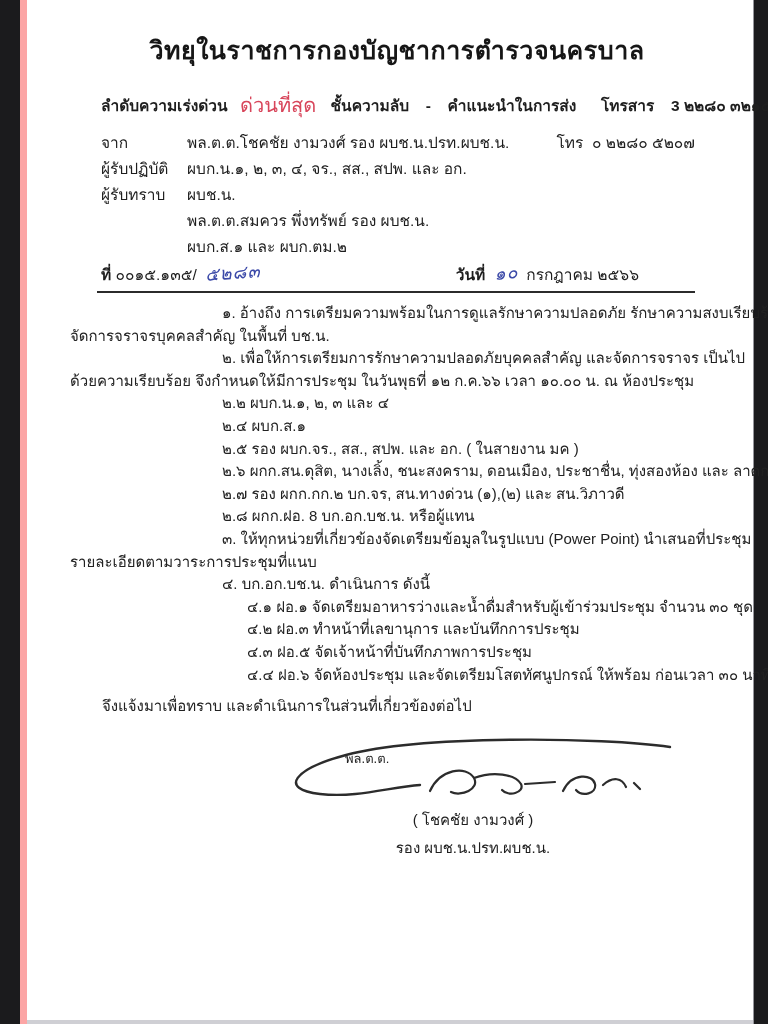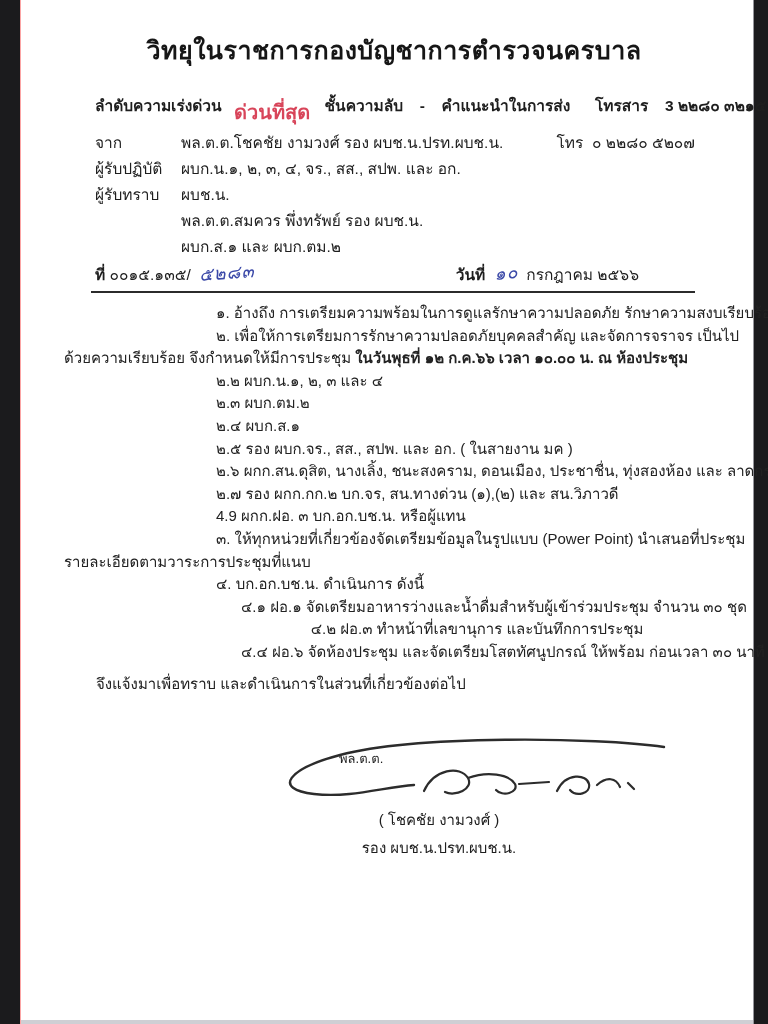--- a/index.html
+++ b/index.html
@@ -5,34 +5,34 @@
   html,body{margin:0;padding:0;}
   body{
     width:768px;height:1024px;position:relative;overflow:hidden;
     background:#1b1b1d;
     font-family:"Liberation Sans","DejaVu Sans",sans-serif;
     color:#1e1e1e;
   }
   .page{
     position:absolute;left:20px;right:14px;top:0;bottom:0;
     background:#ffffff;
-    border-left:1px solid #fca5a5;
+    border-left:7px solid #fca5a5;
     border-right:1px solid #95959b;
   }
   .page-bottom-edge{
     position:absolute;left:0;right:0;bottom:0;height:4px;background:#cfcfd4;
   }
   .content{padding:28px 40px 0 74px;}
   .doc-title{
     text-align:center;font-size:25px;font-weight:700;letter-spacing:0.5px;
     color:#161616;margin:2px 0 18px -20px;
   }
   .meta-line{font-size:15.5px;font-weight:700;white-space:nowrap;}
   .meta-line .urgent{
-    font-size:20px;font-weight:700;margin:0 10px 0 8px;position:relative;top:8px;
+    font-size:20px;font-weight:400;margin:0 10px 0 8px;position:relative;top:1px;
   }
   .meta-line .gap-s{display:inline-block;width:8px;}
   .meta-line .gap-m{display:inline-block;width:16px;}
   .addr{display:grid;grid-template-columns:86px 1fr auto;font-size:15.5px;
     line-height:26px;margin-top:10px;}
   .addr .lbl{font-weight:400;}
   .addr .val{font-weight:400;white-space:nowrap;}
   .addr .phone{font-weight:400;margin-right:18px;white-space:nowrap;margin-left:36px;}
   .ref-row{display:flex;align-items:baseline;font-size:15.5px;line-height:27px;margin-top:1px;}
   .ref-row .lbl{font-weight:700;}
@@ -41,26 +41,26 @@
   .handwriting{
     color:#3b49a8;font-size:18px;font-style:italic;display:inline-block;
     transform:rotate(-4deg);margin:0 4px;position:relative;top:-1px;
     letter-spacing:1px;
   }
   .rule{border-top:2px solid #2b2b2b;margin:3px 18px 0 -4px;}
   .body{margin-left:-31px;margin-top:9px;font-size:15px;line-height:22.6px;color:#222;}
   .line{white-space:nowrap;}
   .indent{padding-left:152px;}
   .list-2 .line{padding-left:152px;}
-  .list-4 .line{padding-left:177px;text-align:center;}
-  .bold{font-weight:700;text-align:right;}
+  .list-4 .line{padding-left:177px;}
+  .bold{font-weight:400;text-align:right;}
   .closing{margin-top:9px;padding-left:32px;}
   .sig-flourish{position:absolute;left:235px;top:733px;}
   .sig-rank{position:absolute;left:318px;top:748px;font-size:13px;white-space:nowrap;}
-  .sig-block{position:absolute;left:288px;top:806px;width:260px;text-align:center;
+  .sig-block{position:absolute;left:316px;top:806px;width:260px;text-align:center;
     font-size:15px;line-height:28px;}
 </style>
 </head>
 <body>
 
 <div class="page">
   <div class="content">
 
     <div class="doc-title">วิทยุในราชการกองบัญชาการตำรวจนครบาล</div>
 
@@ -110,42 +110,43 @@
         <span class="lbl">วันที่</span>
         <span class="handwriting" style="transform:rotate(-6deg)">๑๐</span>
         <span>กรกฎาคม ๒๕๖๖</span>
       </div>
     </div>
 
     <div class="rule"></div>
 
     <div class="body">
       <div class="line indent">๑. อ้างถึง การเตรียมความพร้อมในการดูแลรักษาความปลอดภัย รักษาความสงบเรียบร้อย และ</div>
+      <div class="line">จัดการจราจรบุคคลสำคัญ ในพื้นที่ บช.น.</div>
 
       <div class="line indent">๒. เพื่อให้การเตรียมการรักษาความปลอดภัยบุคคลสำคัญ และจัดการจราจร เป็นไป</div>
       <div class="line"><span>ด้วยความเรียบร้อย จึงกำหนดให้มีการประชุม </span><span class="bold">ในวันพุธที่ ๑๒ ก.ค.๖๖ เวลา ๑๐.๐๐ น. ณ ห้องประชุม</span></div>
 
       <div class="list-2">
         <div class="line">๒.๒ ผบก.น.๑, ๒, ๓ และ ๔</div>
-        <div class="line">๒.๓ ผบก.ตม.๒</div>
         <div class="line">๒.๔ ผบก.ส.๑</div>
         <div class="line">๒.๕ รอง ผบก.จร., สส., สปพ. และ อก. ( ในสายงาน มค )</div>
         <div class="line">๒.๖ ผกก.สน.ดุสิต, นางเลิ้ง, ชนะสงคราม, ดอนเมือง, ประชาชื่น, ทุ่งสองห้อง และ ลาดกระบัง</div>
         <div class="line">๒.๗ รอง ผกก.กก.๒ บก.จร, สน.ทางด่วน (๑),(๒) และ สน.วิภาวดี</div>
-        <div class="line">4.9 ผกก.ฝอ. ๓ บก.อก.บช.น. หรือผู้แทน</div>
+        <div class="line">๒.๘ ผกก.ฝอ. 8 บก.อก.บช.น. หรือผู้แทน</div>
       </div>
 
       <div class="line indent">๓. ให้ทุกหน่วยที่เกี่ยวข้องจัดเตรียมข้อมูลในรูปแบบ (Power Point) นำเสนอที่ประชุม</div>
       <div class="line">รายละเอียดตามวาระการประชุมที่แนบ</div>
 
       <div class="line indent">๔. บก.อก.บช.น. ดำเนินการ ดังนี้</div>
 
       <div class="list-4">
         <div class="line">๔.๑ ฝอ.๑ จัดเตรียมอาหารว่างและน้ำดื่มสำหรับผู้เข้าร่วมประชุม จำนวน ๓๐ ชุด</div>
         <div class="line">๔.๒ ฝอ.๓ ทำหน้าที่เลขานุการ และบันทึกการประชุม</div>
+        <div class="line">๔.๓ ฝอ.๕ จัดเจ้าหน้าที่บันทึกภาพการประชุม</div>
         <div class="line">๔.๔ ฝอ.๖ จัดห้องประชุม และจัดเตรียมโสตทัศนูปกรณ์ ให้พร้อม ก่อนเวลา ๓๐ นาที</div>
       </div>
 
       <div class="line closing">จึงแจ้งมาเพื่อทราบ และดำเนินการในส่วนที่เกี่ยวข้องต่อไป</div>
     </div>
   </div>
 
   <svg class="sig-flourish" width="420" height="90" viewBox="0 0 420 90">
     <path d="M 408 14 C 340 4, 160 2, 84 22 C 32 36, 16 56, 58 61 C 96 65, 128 54, 158 52" fill="none" stroke="#2c2c2c" stroke-width="2.4" stroke-linecap="round"></path>
     <path d="M 168 58 C 178 36, 204 32, 212 45 C 218 56, 199 64, 189 59

